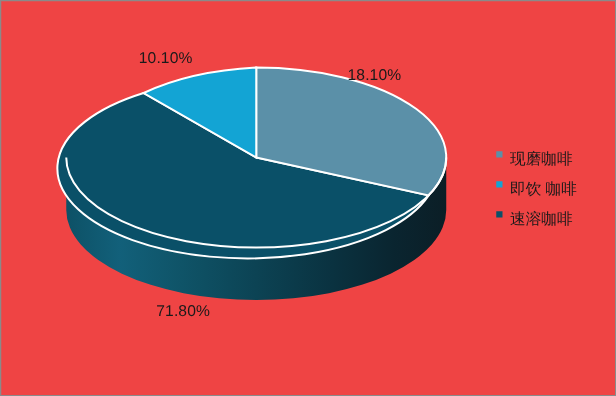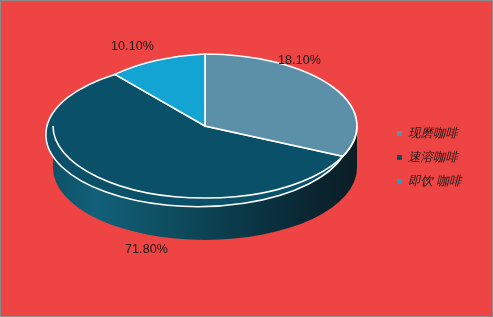--- a/index.html
+++ b/index.html
@@ -45,23 +45,21 @@
   #label-pct-2 { left: 110px; top: 38px; }
 
   #legend {
     position: absolute;
     left: 396px;
     top: 120px;
     width: 86px;
   }
   .legend-item {
     display: flex;
-    align-items: center;
     height: 24px;
-    font-style: italic;
   }
   .legend-swatch {
     width: 5px;
     height: 5px;
     flex: 0 0 5px;
     margin-right: 6px;
   }
   .legend-label {
     font-size: 12.5px;
     color: #1a1a1a;
@@ -127,24 +125,24 @@
   <div class="pct-label" id="label-pct-2">10.10%</div>
 
   <div id="legend">
 
     <div class="legend-item">
       <span class="legend-swatch" id="swatch-0" style="background: rgb(91, 144, 168);"></span>
       <span class="legend-label">现磨咖啡</span>
     </div>
 
     <div class="legend-item">
-      <span class="legend-swatch" id="swatch-1" style="background: rgb(10, 80, 104);"></span>
-      <span class="legend-label">速溶咖啡</span>
+      <span class="legend-swatch" id="swatch-2" style="background: rgb(19, 164, 212);"></span>
+      <span class="legend-label">即饮 咖啡</span>
     </div>
 
     <div class="legend-item">
-      <span class="legend-swatch" id="swatch-2" style="background: rgb(19, 164, 212);"></span>
-      <span class="legend-label">即饮 咖啡</span>
+      <span class="legend-swatch" id="swatch-1" style="background: rgb(10, 80, 104);"></span>
+      <span class="legend-label">速溶咖啡</span>
     </div>
 
   </div>
 
 </div>
 
 </body></html>

